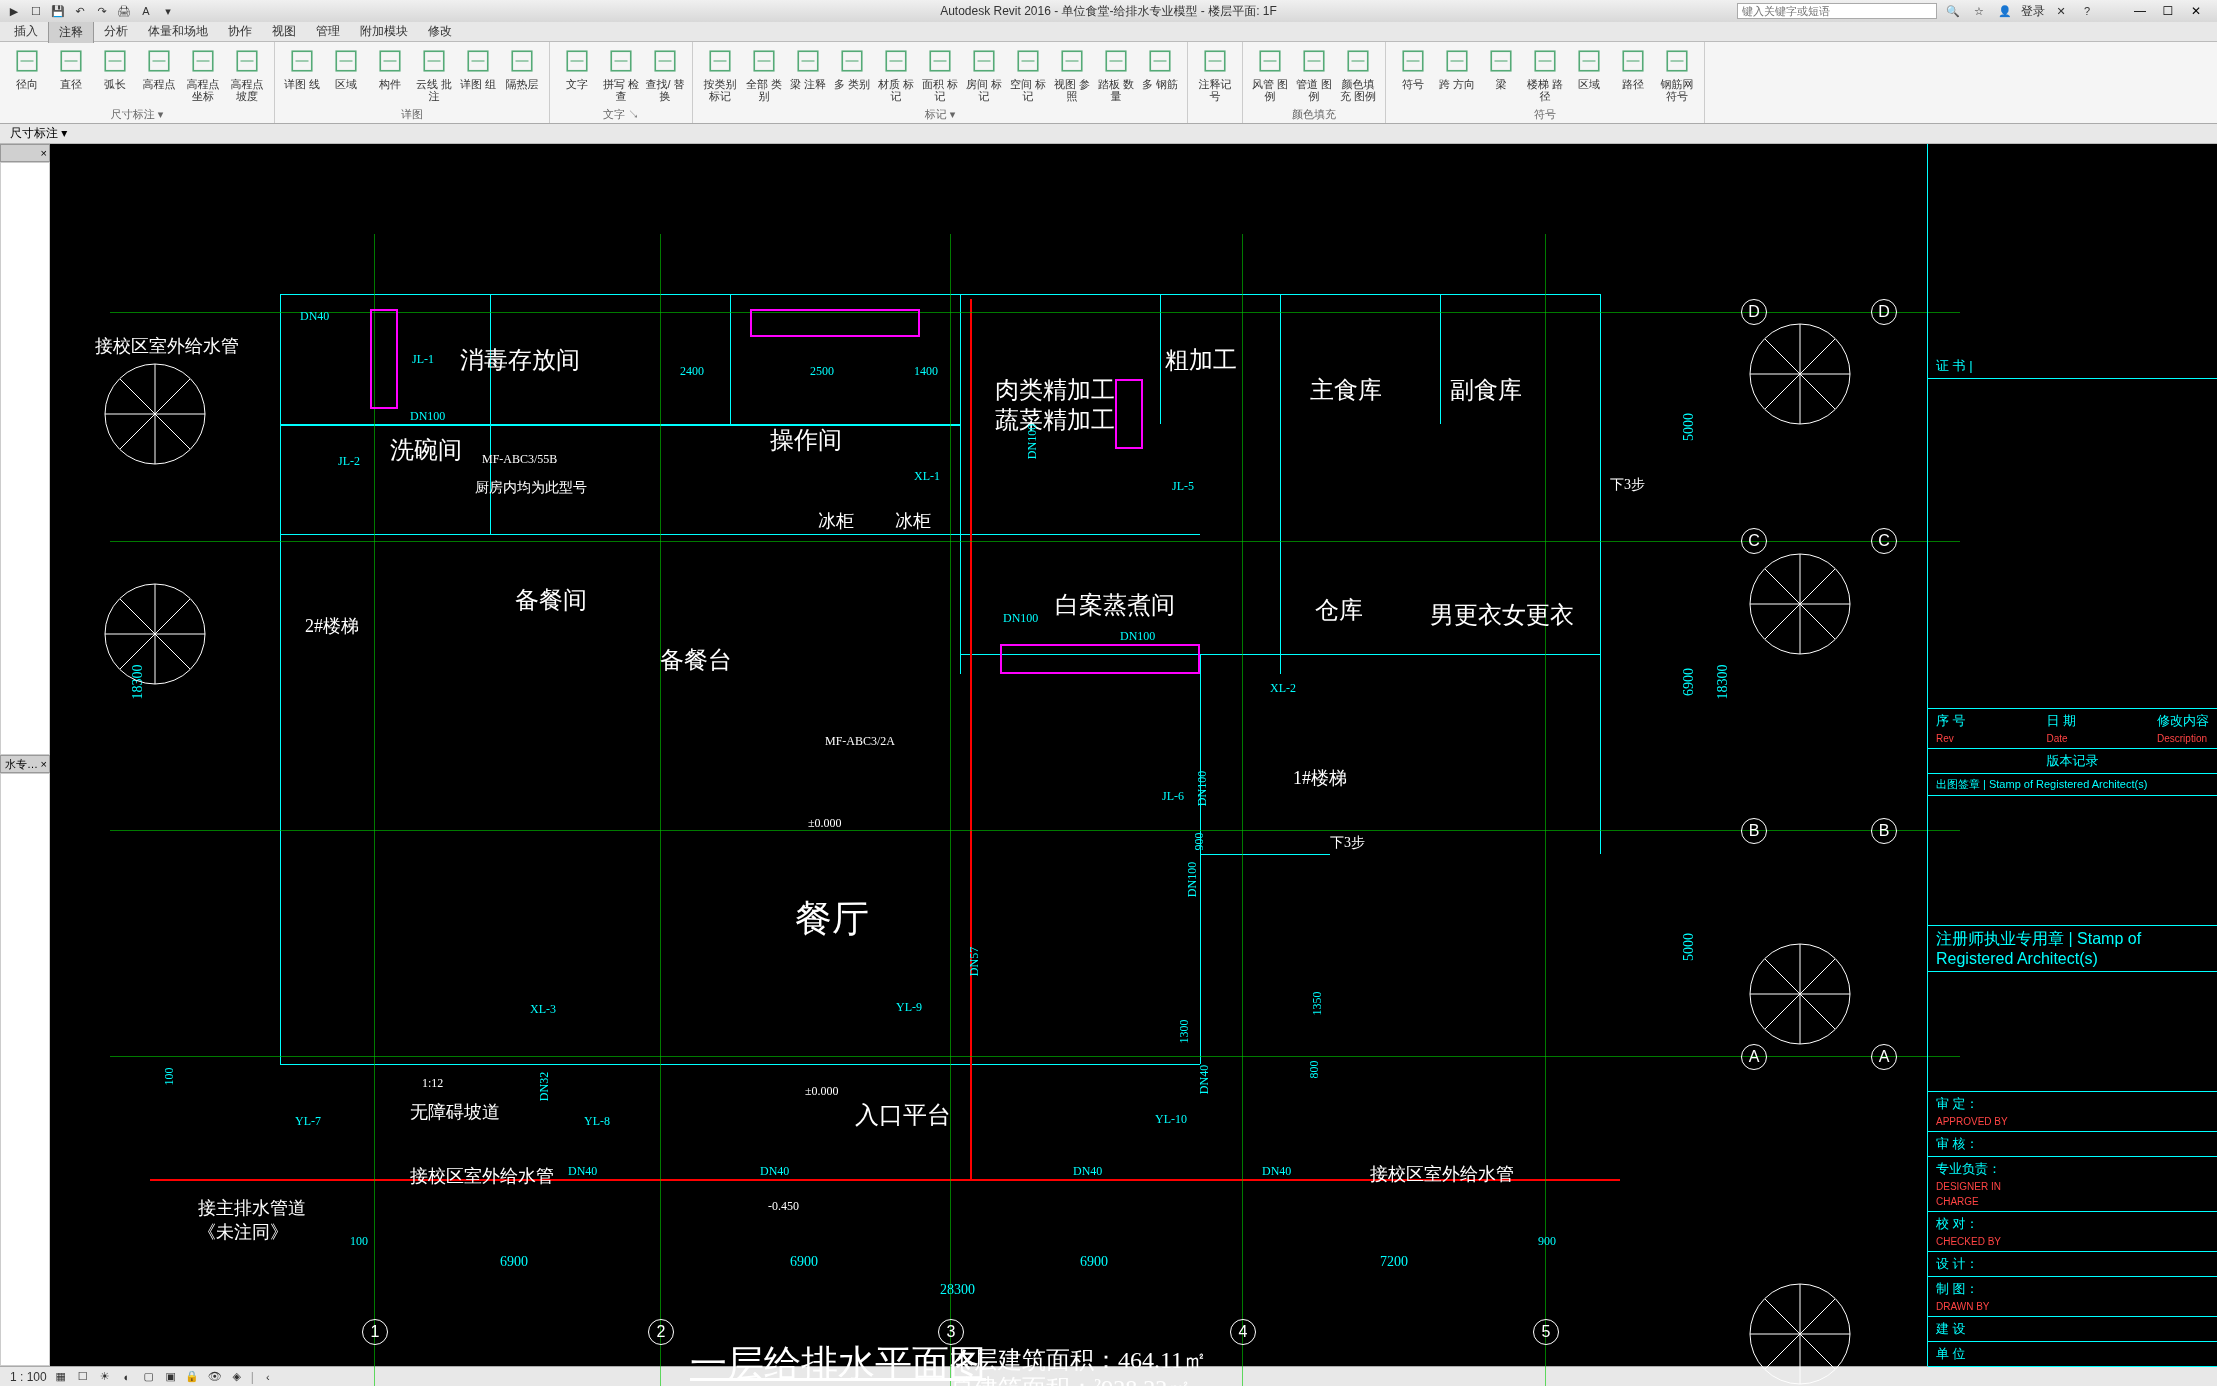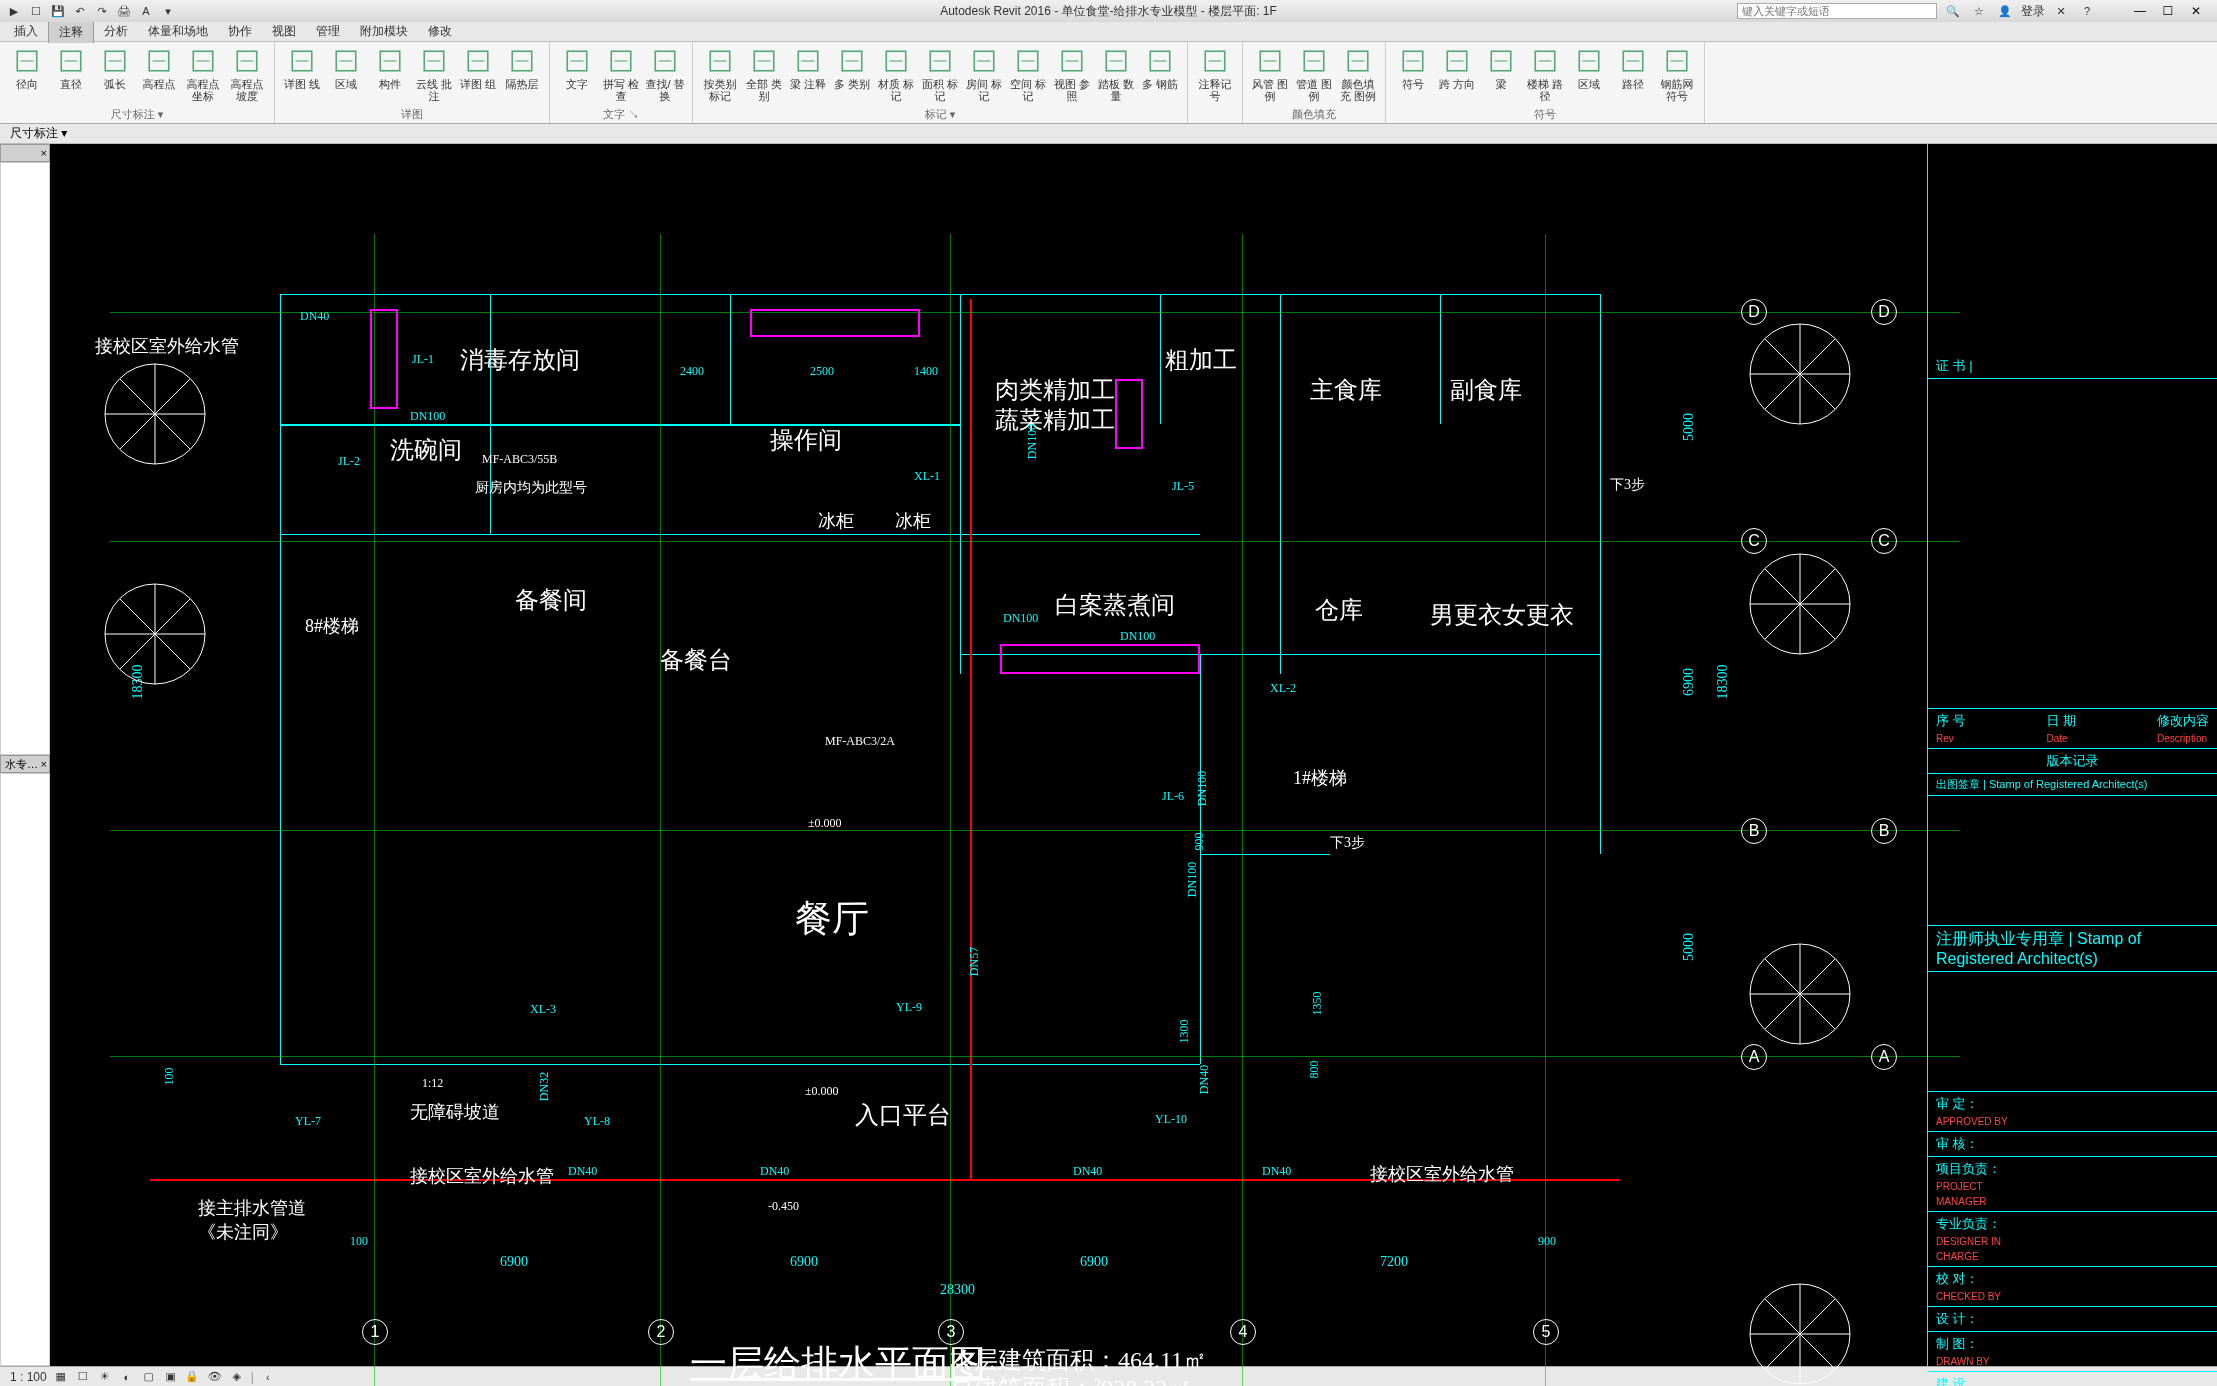--- a/index.html
+++ b/index.html
@@ -615,21 +615,21 @@
       <div class="d-lbl med" style="left:610px;top:500px">备餐台</div>
       <div class="d-lbl sm" style="left:768px;top:365px">冰柜</div>
       <div class="d-lbl sm" style="left:845px;top:365px">冰柜</div>
       <div class="d-lbl med" style="left:1005px;top:445px">白案蒸煮间</div>
       <div class="d-lbl med" style="left:1265px;top:450px">仓库</div>
       <div class="d-lbl med" style="left:1380px;top:455px">男更衣女更衣</div>
       <div class="d-lbl big" style="left:745px;top:750px">餐厅</div>
       <div class="d-lbl sm" style="left:360px;top:956px">无障碍坡道</div>
       <div class="d-lbl med" style="left:805px;top:955px">入口平台</div>
       <div class="d-lbl sm" style="left:1243px;top:622px">1#楼梯</div>
-      <div class="d-lbl sm" style="left:255px;top:470px">8#楼梯</div>
+      <div class="d-lbl sm" style="left:255px;top:470px">2#楼梯</div>
       <div class="d-lbl xs" style="left:425px;top:335px">厨房内均为此型号</div>
       <div class="d-lbl xs" style="left:1560px;top:332px">下3步</div>
       <div class="d-lbl xs" style="left:1280px;top:690px">下3步</div>
 
       <div class="d-lbl sm" style="left:45px;top:190px">接校区室外给水管</div>
       <div class="d-lbl sm" style="left:148px;top:1052px;white-space:pre-line">接主排水管道
 《未注同》</div>
       <div class="d-lbl sm" style="left:360px;top:1020px">接校区室外给水管</div>
       <div class="d-lbl sm" style="left:1320px;top:1018px">接校区室外给水管</div>
 
@@ -713,23 +713,20 @@
         <div class="tb-row" style="font-size:16px">
             <span>注册师执业专用章 | Stamp of Registered Architect(s)</span>
           </div>
         <div style="height:120px;border-bottom:1px solid #0ff"></div>
         <div id="tb-rows">
             <div class="tb-row">
               <span style="flex:0 0 90px">审 定：<br><span class="red">APPROVED BY</span></span>
             </div>
             <div class="tb-row">
               <span style="flex:0 0 90px">审 核：<br><span class="red"></span></span>
-            </div>
-            <div class="tb-row">
-              <span style="flex:0 0 90px">项目负责：<br><span class="red">PROJECT MANAGER</span></span>
             </div>
             <div class="tb-row">
               <span style="flex:0 0 90px">专业负责：<br><span class="red">DESIGNER IN CHARGE</span></span>
             </div>
             <div class="tb-row">
               <span style="flex:0 0 90px">校 对：<br><span class="red">CHECKED BY</span></span>
             </div>
             <div class="tb-row">
               <span style="flex:0 0 90px">设 计：<br><span class="red"></span></span>
             </div>

